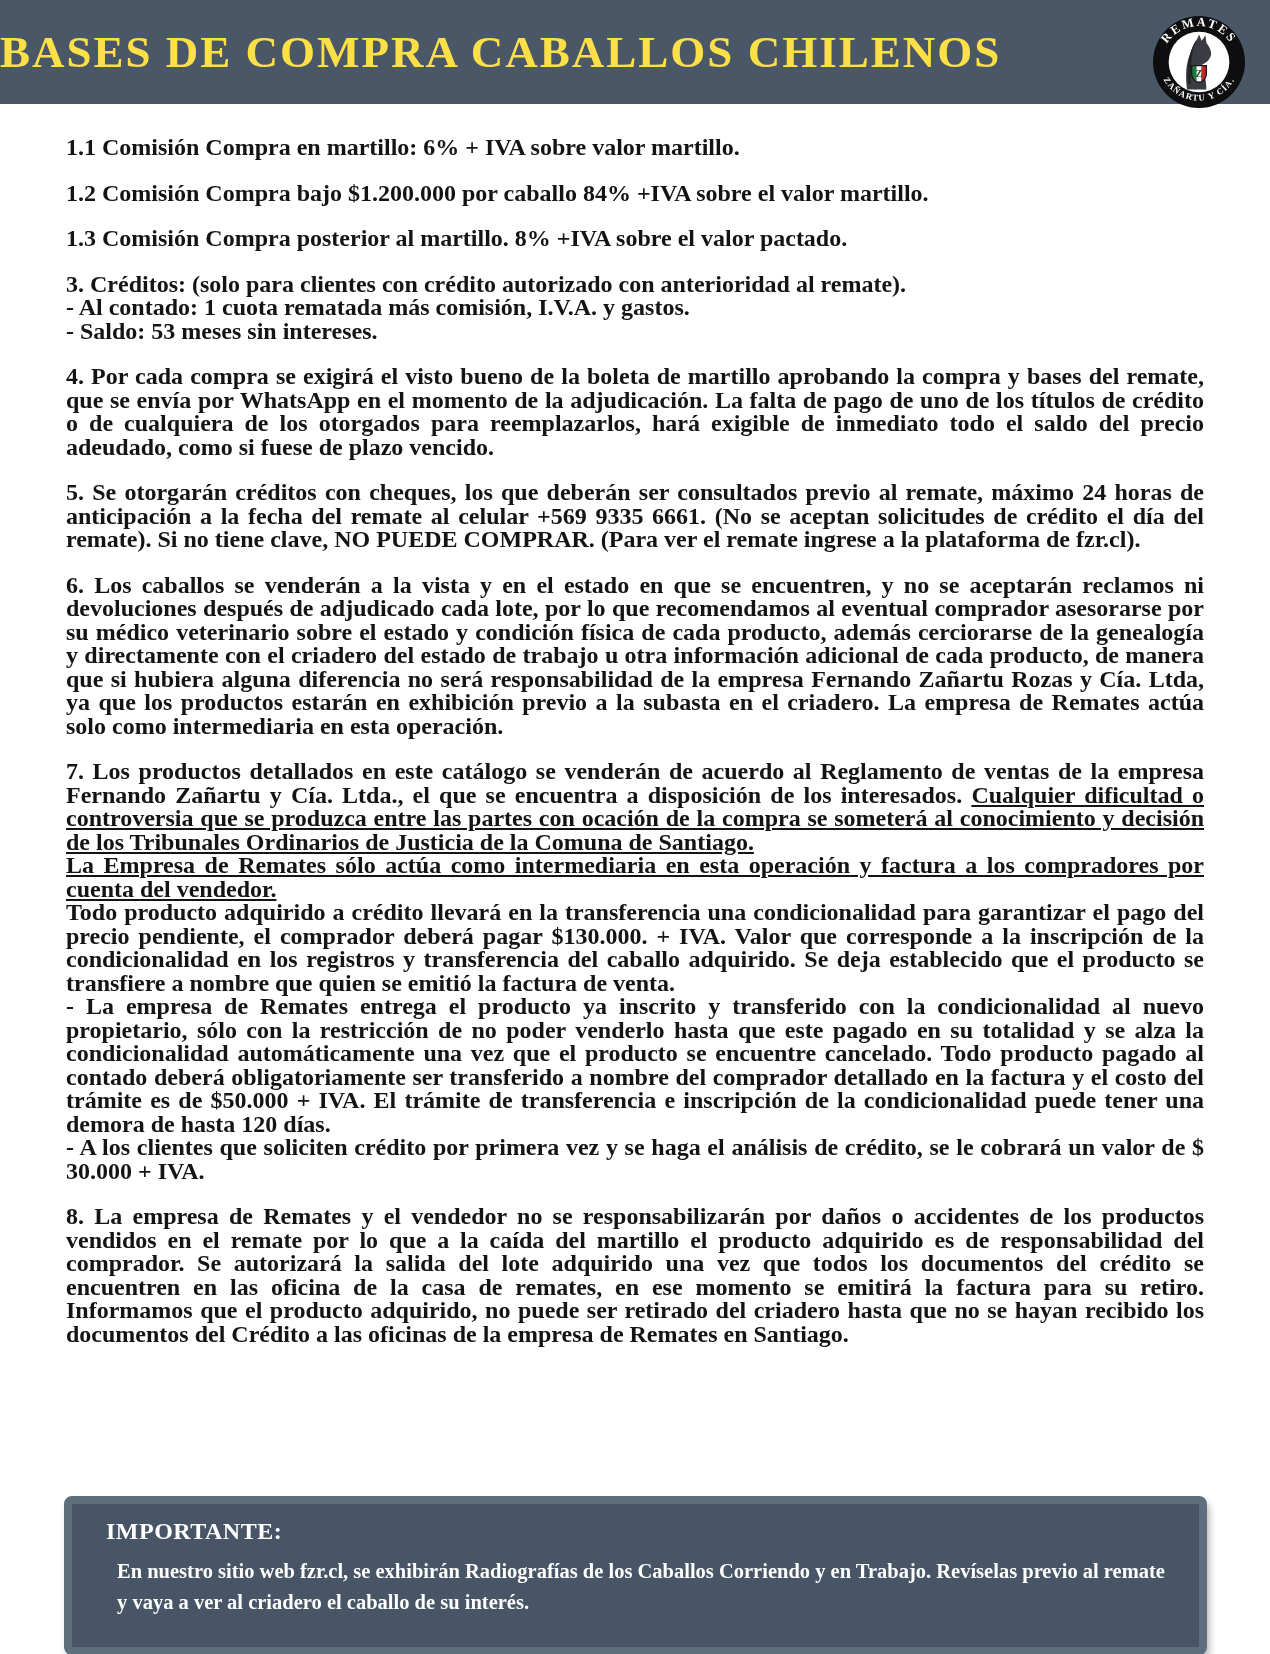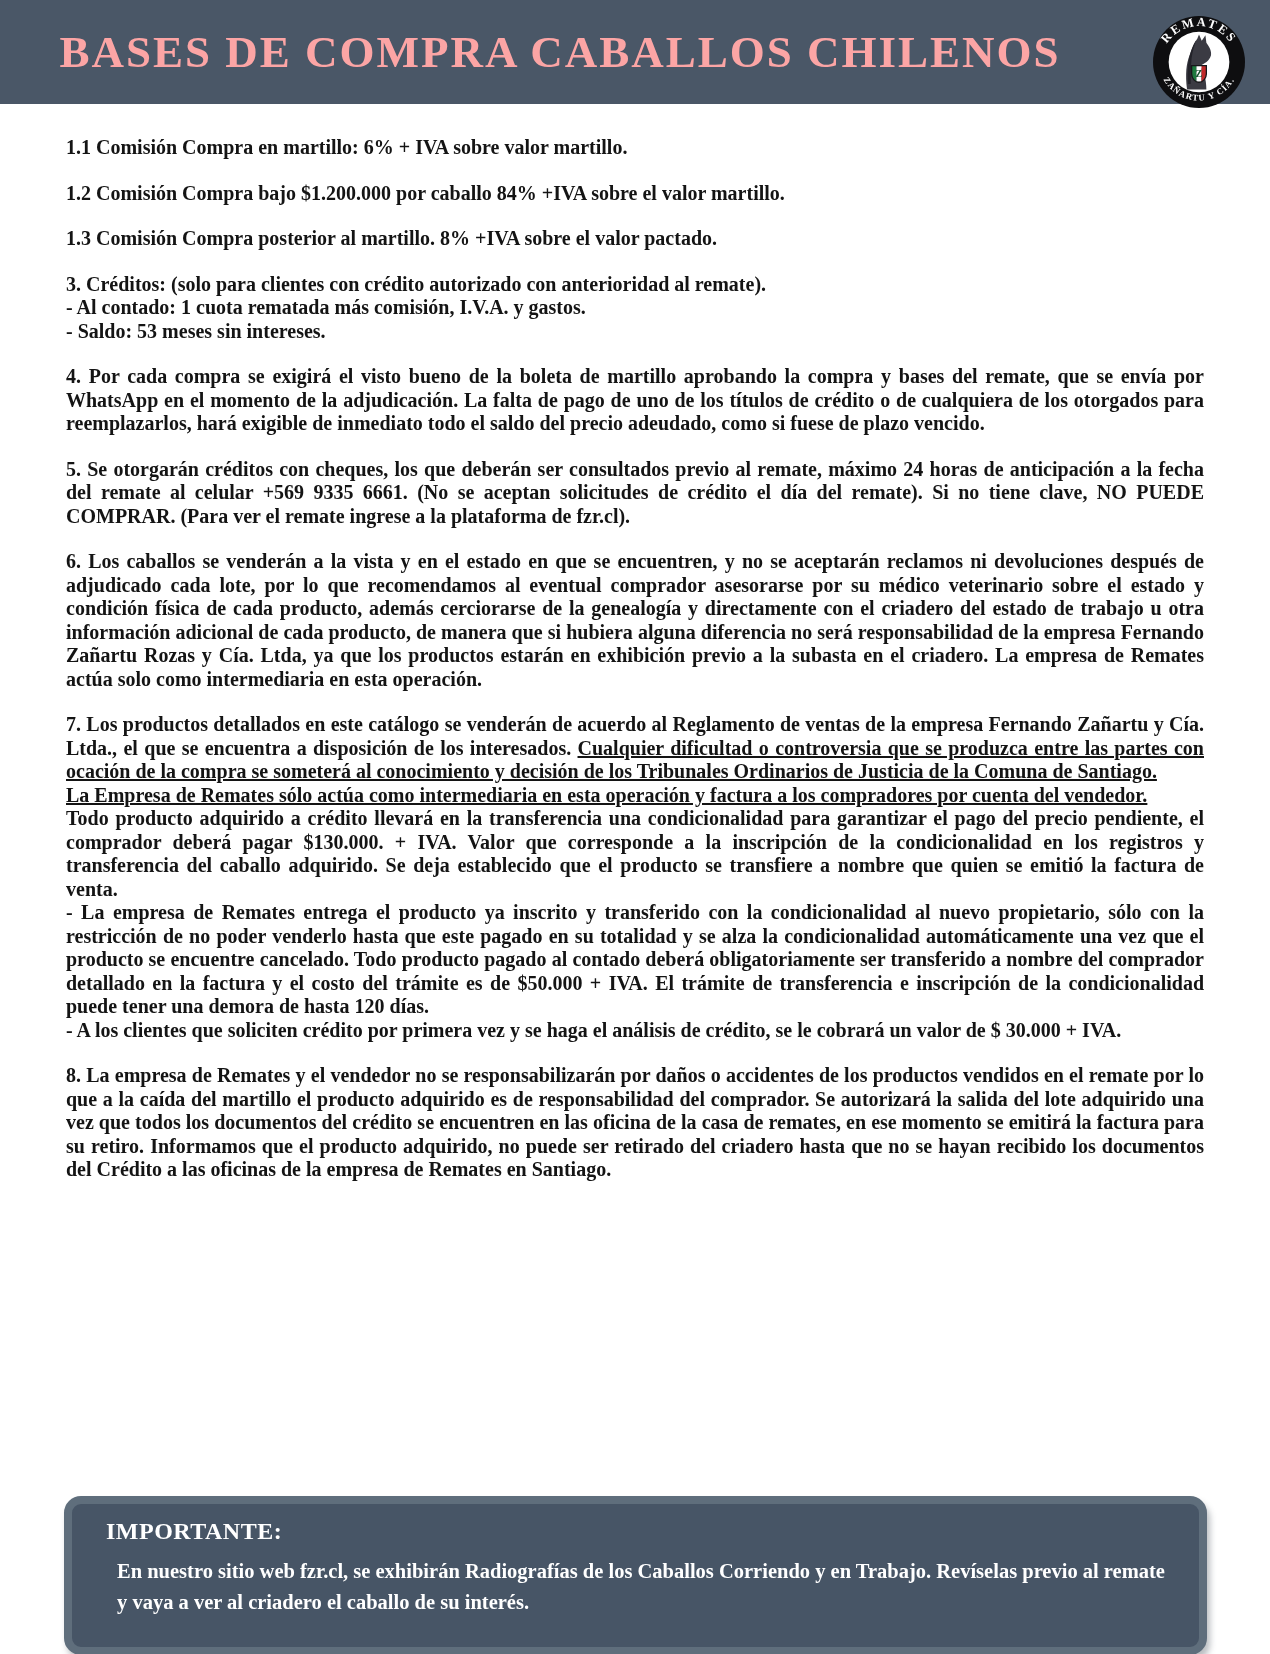--- a/index.html
+++ b/index.html
@@ -16,54 +16,53 @@
     position: relative;
     width: 100%;
     height: 104px;
     background: #4a5767;
   }
   .header-title {
     position: absolute;
     left: 0; right: 150px; top: 0;
     height: 76px;
     line-height: 104px;
-    text-align: center;
-    color: #fca5a5;
+    color: #fde047;
     font-weight: bold;
     font-size: 45px;
     letter-spacing: 2px;
     white-space: nowrap;
   }
   .logo {
     position: absolute;
     top: 16px;
     right: 25px;
     width: 92px;
     height: 92px;
   }
   
   .doc {
     padding: 32px 66px 0 66px;
     color: #141414;
-    font-size: 20px;
+    font-size: 24px;
     font-weight: bold;
     line-height: 23.5px;
   }
   .para { margin: 0 0 22px 0; text-align: left; }
   .para.justify { text-align: justify; }
   .para span.u { text-decoration: underline; }
   
   .important-box {
     position: absolute;
     left: 64px;
     right: 63px;
     top: 1496px;
     background: #475566;
     border: 8px solid #5f6e7c;
-    border-radius: 17px;
+    border-radius: 8px;
     box-shadow: 3px 6px 6px rgba(60,70,80,0.35);
     padding: 14px 22px 18px 34px;
     color: #ffffff;
     box-sizing: border-box;
   }
   .important-heading {
     font-size: 24px;
     font-weight: bold;
     margin: 0 0 6px 0;
     letter-spacing: 0.5px;

